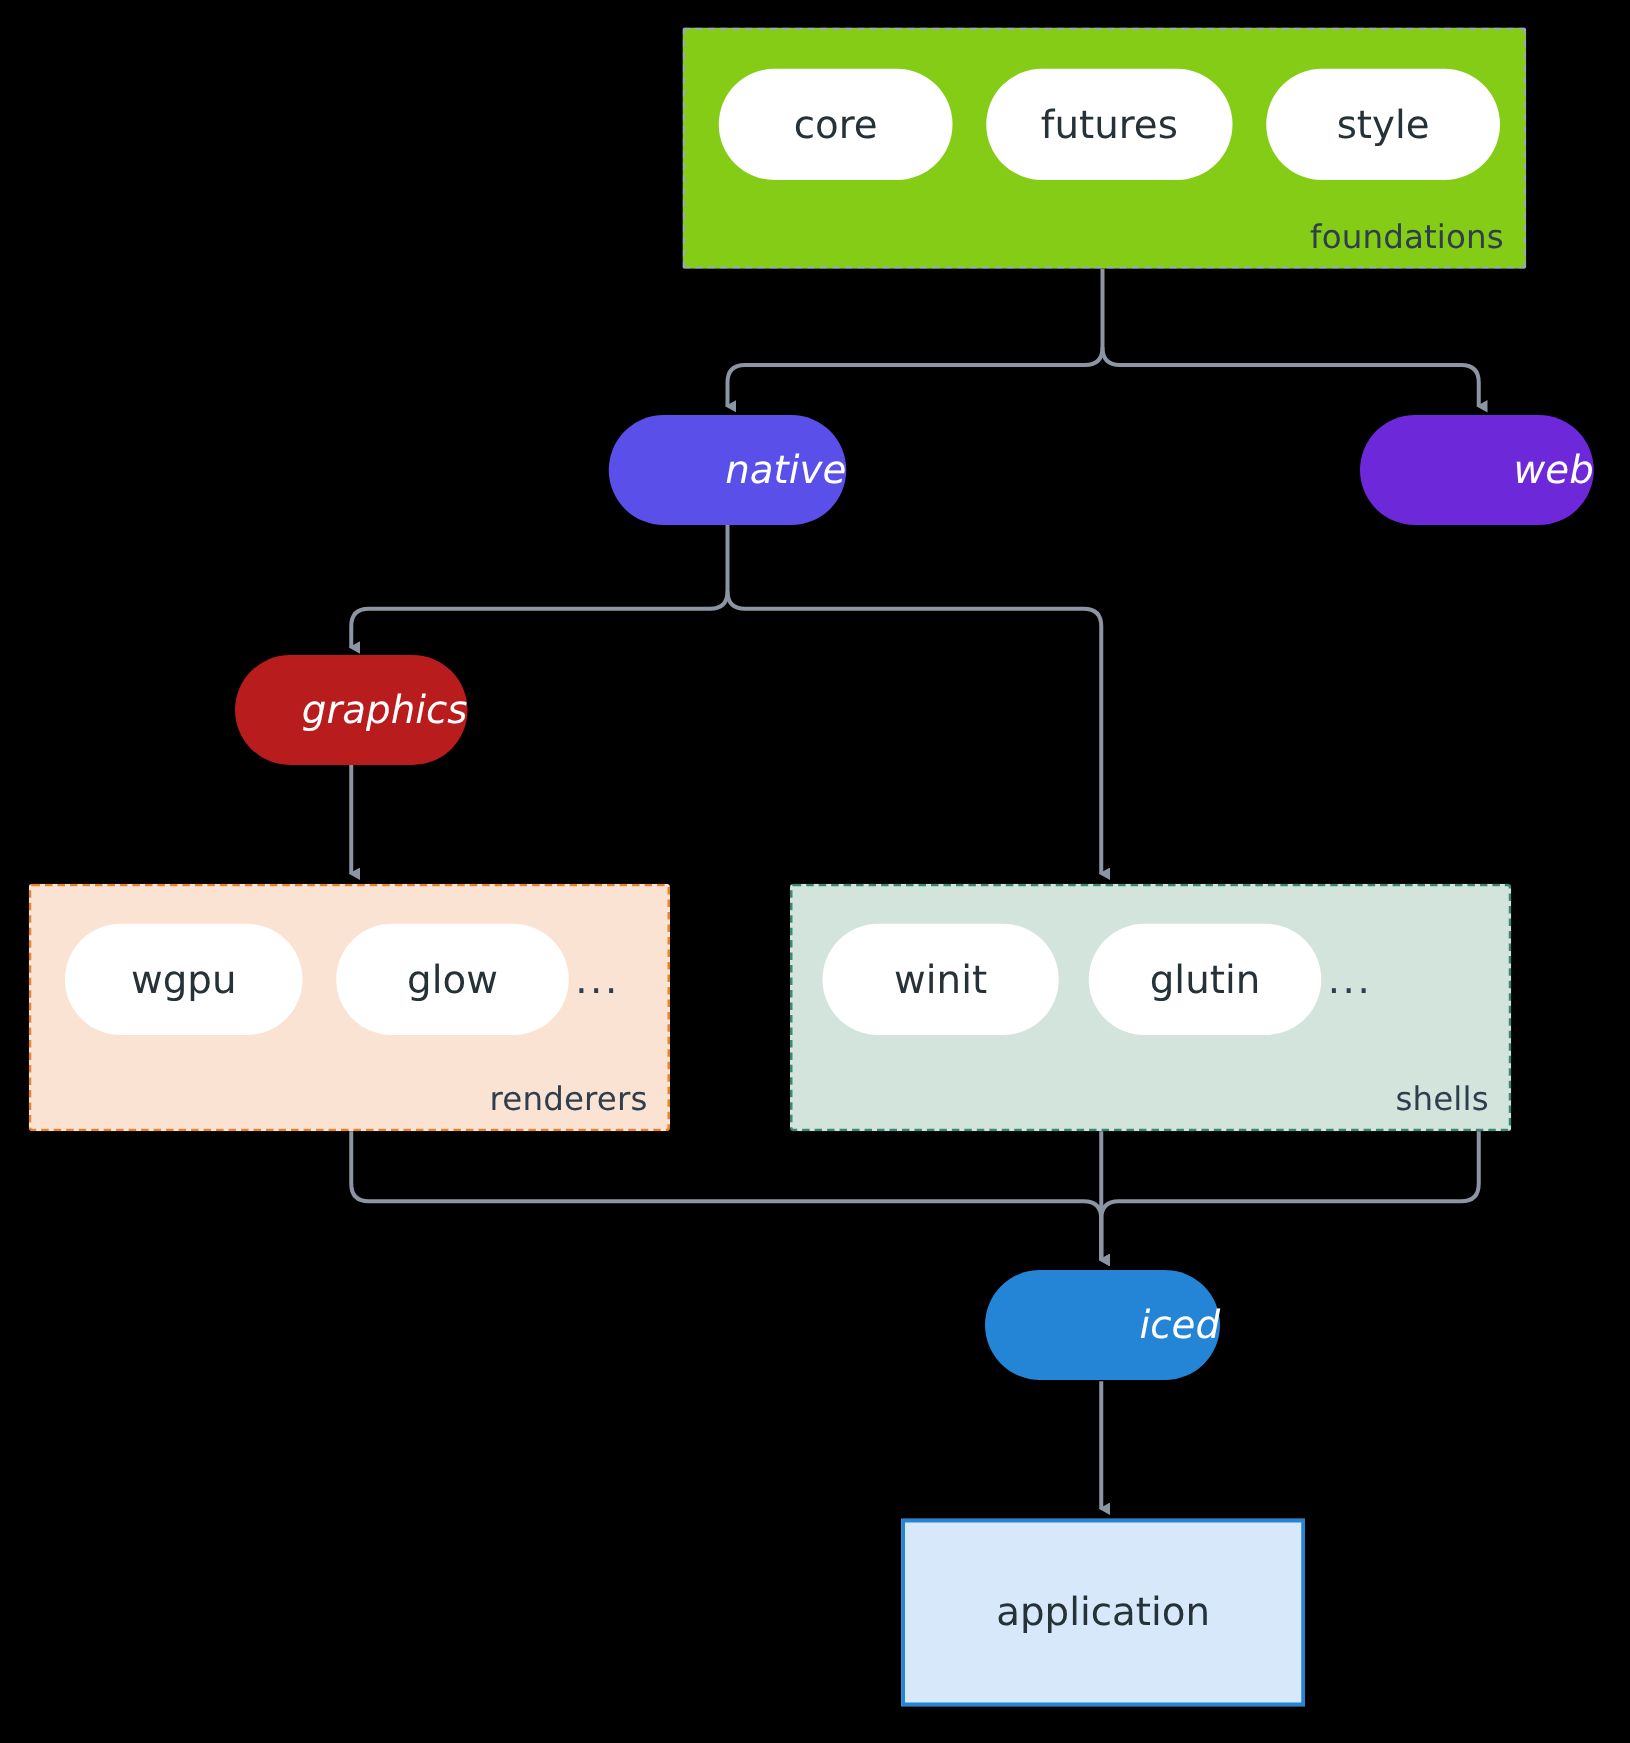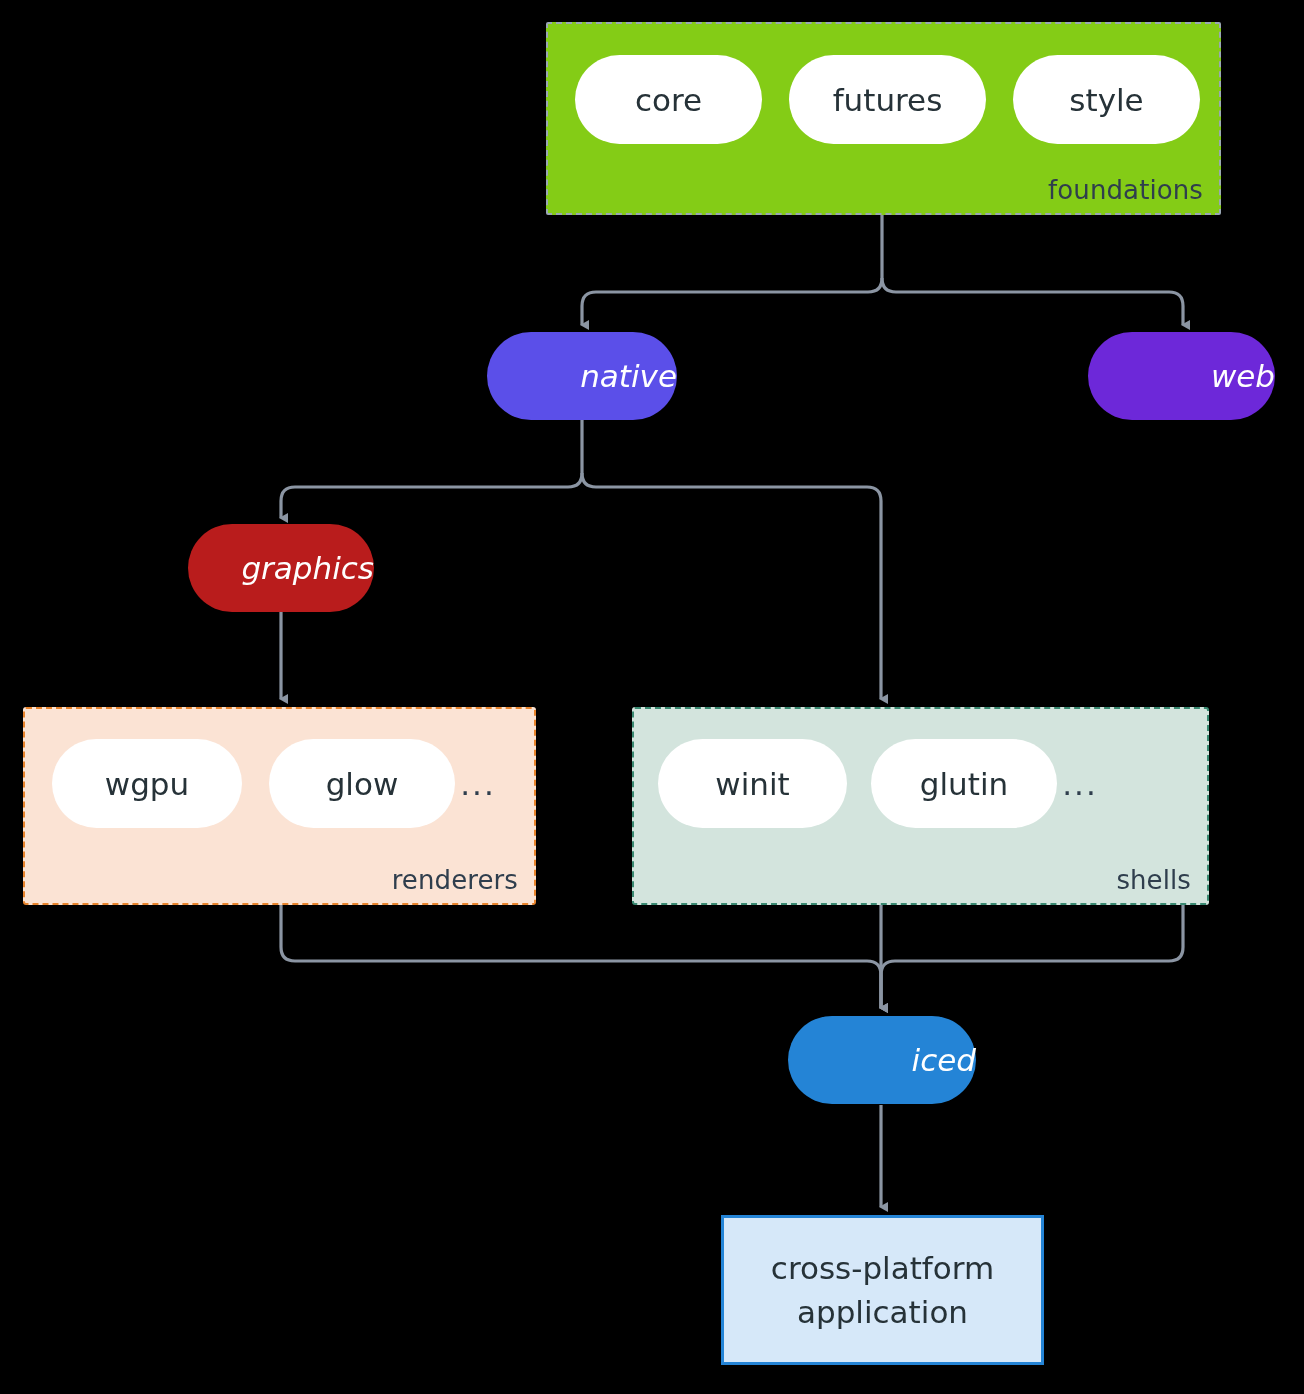--- a/index.html
+++ b/index.html
@@ -180,17 +180,16 @@
     </div>
     <div class="group-label">shells</div>
   </div>
 
   <div class="node" style="left:788px; top:1016px; width:188px; height:88px; background:#2484d6;">
     <span>iced</span>
   </div>
 
   <div class="rect-node" style="left:721px; top:1215px; width:323px; height:150px;
               background:#d6e8f9; border:3px solid #2484d6;">
-    <div>cross-platform</div>
     <div>application</div>
   </div>
 
 </div>
 
 </body></html>

